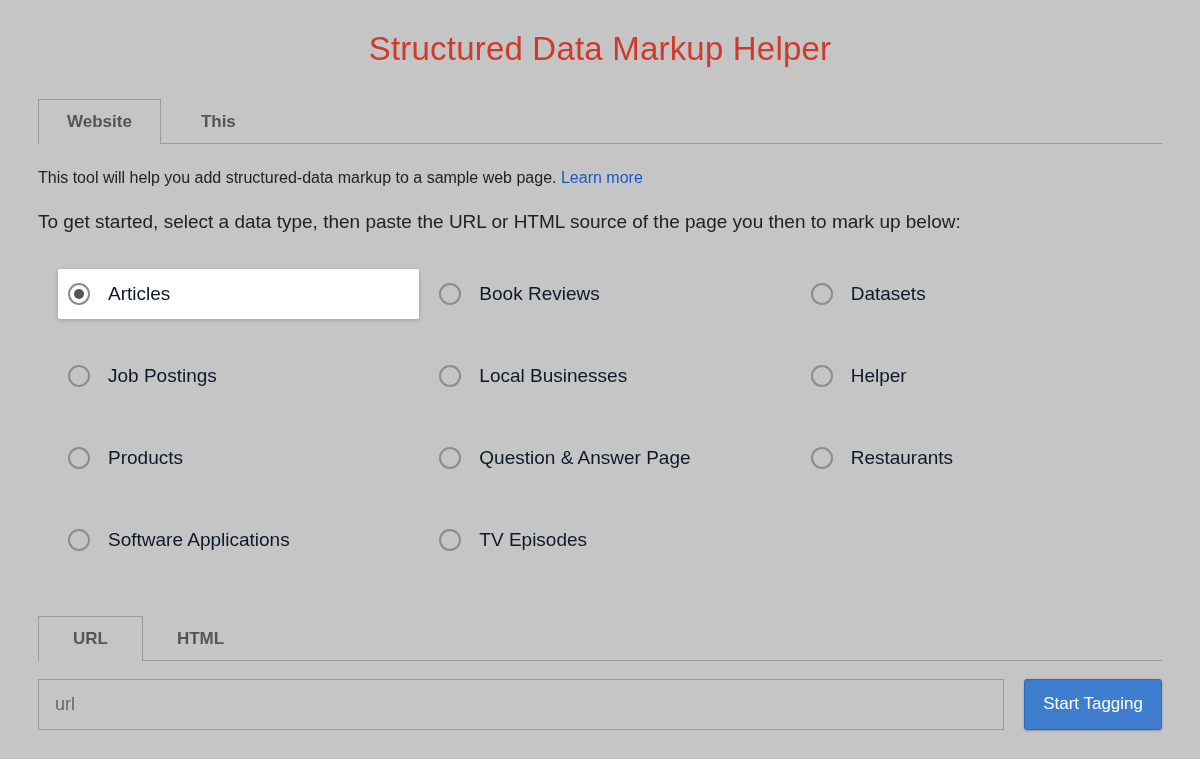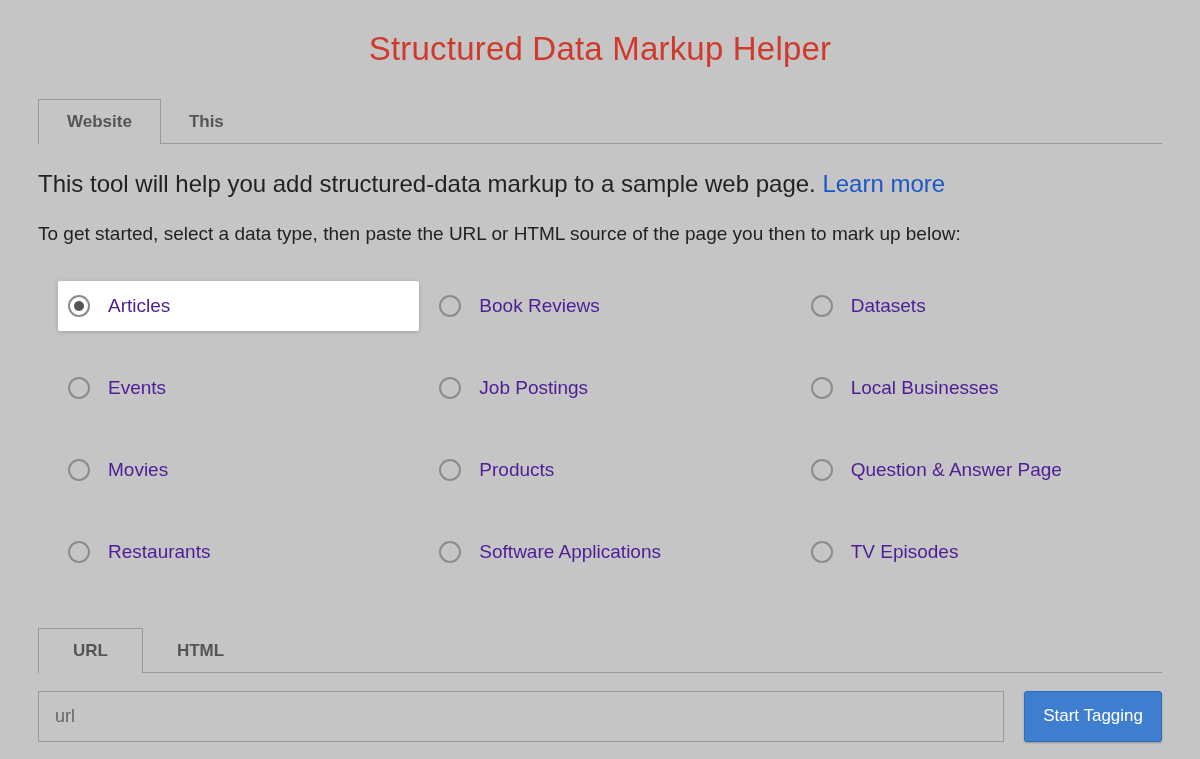--- a/index.html
+++ b/index.html
@@ -30,36 +30,36 @@
     margin-bottom: 22px;
   }
   .tab {
     padding: 12px 28px;
     font-size: 17px;
     font-weight: 700;
     color: #555;
     border: 1px solid #9a9a9a;
     border-bottom: none;
     background: #c5c5c5;
-    margin-right: 0;
+    margin-right: 12px;
     position: relative;
     top: 1px;
     cursor: pointer;
   }
   .tab.inactive {
     border: none;
     background: transparent;
     color: #555;
     font-weight: 700;
   }
   .tab.inactive.nob {
     border: none;
   }
   .intro {
-    font-size: 24px;
+    font-size: 16px;
     color: #222;
     line-height: 1.5;
     margin-bottom: 18px;
   }
   .intro a {
     color: #1a57c7;
     text-decoration: none;
   }
   .instruction {
     font-size: 19px;
@@ -73,21 +73,21 @@
     column-gap: 10px;
     row-gap: 32px;
     margin-bottom: 50px;
     padding-left: 20px;
   }
   .option {
     display: flex;
     align-items: center;
     gap: 18px;
     font-size: 19px;
-    color: #4c1d95;
+    color: #0f172a;
     padding: 14px 10px;
     border-radius: 2px;
     cursor: pointer;
   }
   .option.selected {
     background: #ffffff;
     box-shadow: 0 1px 4px rgba(0,0,0,0.2);
   }
   .radio {
     width: 22px;
@@ -183,33 +183,29 @@
     <label class="option">
       <span class="radio"></span>
       <span>Book Reviews</span>
     </label>
     <label class="option">
       <span class="radio"></span>
       <span>Datasets</span>
     </label>
     <label class="option">
       <span class="radio"></span>
-      <span>Events</span>
-    </label>
-    <label class="option">
-      <span class="radio"></span>
       <span>Job Postings</span>
     </label>
     <label class="option">
       <span class="radio"></span>
       <span>Local Businesses</span>
     </label>
     <label class="option">
       <span class="radio"></span>
-      <span>Movies</span>
+      <span>Helper</span>
     </label>
     <label class="option">
       <span class="radio"></span>
       <span>Products</span>
     </label>
     <label class="option">
       <span class="radio"></span>
       <span>Question &amp; Answer Page</span>
     </label>
     <label class="option">

